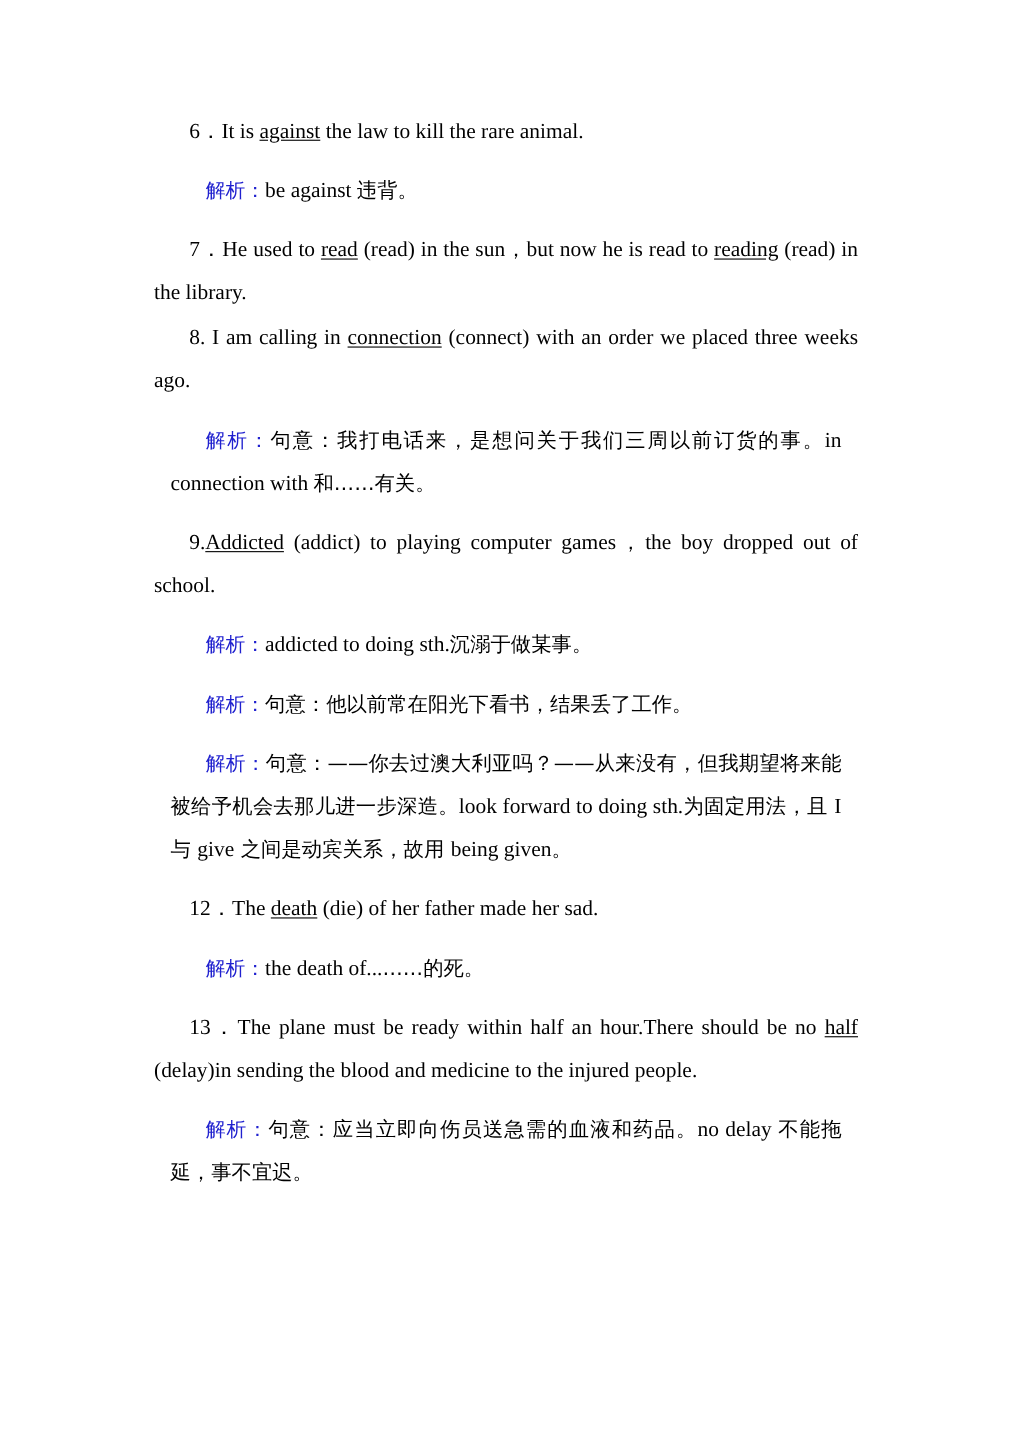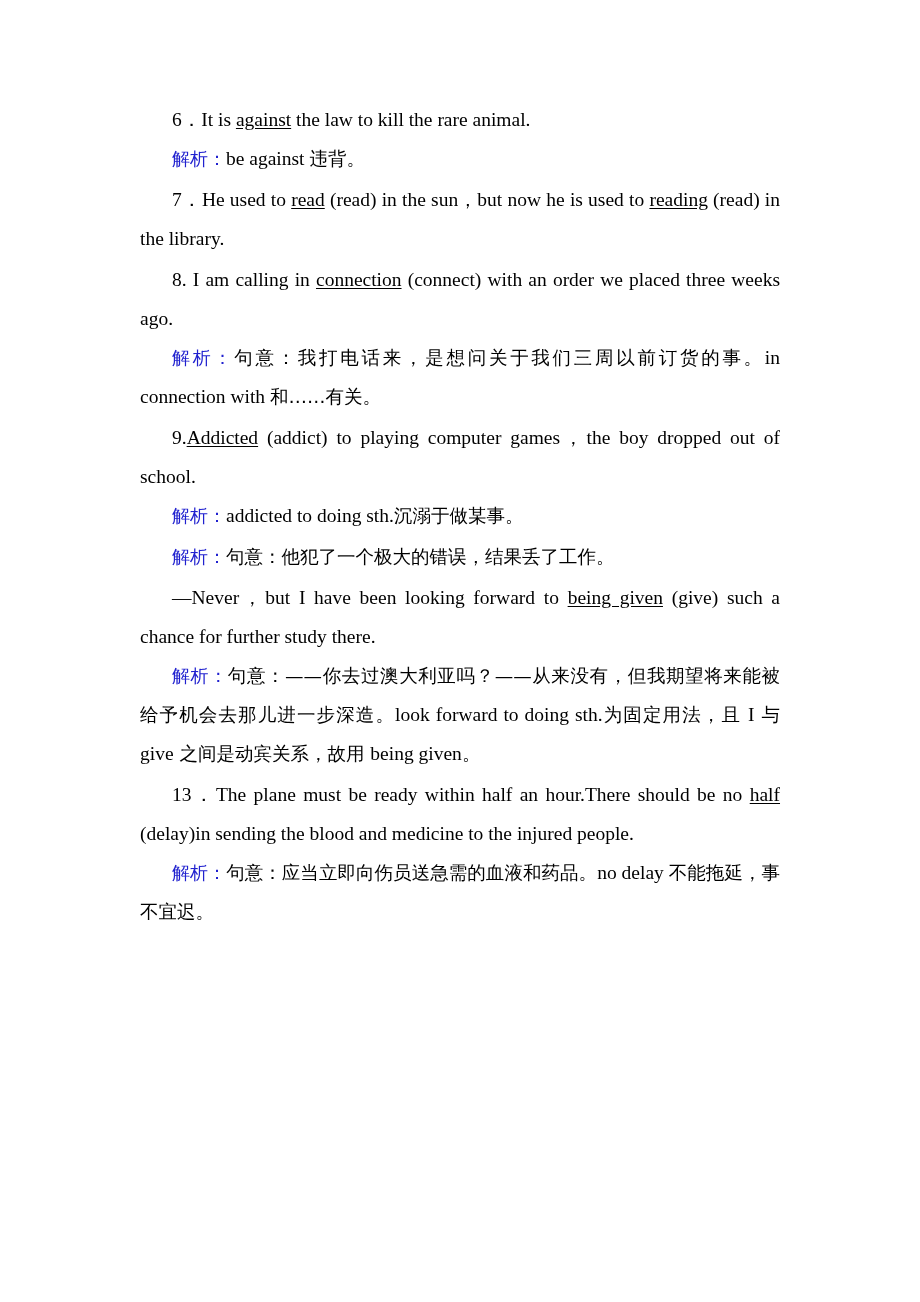--- a/index.html
+++ b/index.html
@@ -32,21 +32,21 @@
     line-height: 39px;
     text-indent: 32px;
     text-align: justify;
     margin: 0;
   }
   .a {
     font-size: 19.5px;
     line-height: 39px;
     text-indent: 32px;
     text-align: justify;
-    margin: 0;
+    margin: 15px;
   }
   .label {
     color: #2021cf;
     font-family: "DejaVu Sans", sans-serif;
     font-size: 18px;
   }
   .u {
     text-decoration: underline;
     text-underline-offset: 2px;
   }
@@ -61,35 +61,38 @@
 </head>
 <body>
 
 <div class="page">
   <div id="items-container">
       <div class="item">
         <p class="q"><span class="en">6．</span><span class="en">It is </span><span class="en u">against</span><span class="en"> the law to kill the rare animal.</span></p>
         <p class="a"><span class="label">解析：</span><span class="en">be against </span><span class="cn">违背。</span></p>
       </div>
       <div class="item">
-        <p class="q"><span class="en">7．</span><span class="en">He used to </span><span class="en u">read</span><span class="en"> (read) in the sun</span><span class="cn">，</span><span class="en">but now he is used to </span><span class="en u">reading</span><span class="en"> (read) in the library.</span></p>
+        <p class="q"><span class="en">7．</span><span class="en">He used to </span><span class="en u">read</span><span class="en"> (read) in the sun</span><span class="cn">，</span><span class="en">but now he is read to </span><span class="en u">reading</span><span class="en"> (read) in the library.</span></p>
       </div>
       <div class="item">
         <p class="q"><span class="en">8.</span><span class="en"> I am calling in </span><span class="en u">connection</span><span class="en"> (connect) with an order we placed three weeks ago.</span></p>
         <p class="a"><span class="label">解析：</span><span class="cn">句意：我打电话来，是想问关于我们三周以前订货的事。</span><span class="en">in connection with </span><span class="cn">和……有关。</span></p>
       </div>
       <div class="item">
         <p class="q"><span class="en">9.</span><span class="en u">Addicted</span><span class="en"> (addict) to playing computer games</span><span class="cn">，</span><span class="en">the boy dropped out of school.</span></p>
         <p class="a"><span class="label">解析：</span><span class="en">addicted to doing sth.</span><span class="cn">沉溺于做某事。</span></p>
       </div>
       <div class="item">
-        <p class="a"><span class="label">解析：</span><span class="cn">句意：他犯了一个极大的错误，结果丢了工作。</span></p>
+        <p class="a"><span class="label">解析：</span><span class="cn">句意：他以前常在阳光下看书，结果丢了工作。</span></p>
       </div>
       <div class="item">
-        <p class="q"><span class="en">—Never</span><span class="cn">，</span><span class="en">but I have been looking forward to </span><span class="en u">being given</span><span class="en"> (give) such a chance for further study there.</span></p>
         <p class="a"><span class="label">解析：</span><span class="cn">句意：——你去过澳大利亚吗？——从来没有，但我期望将来能被给予</span><span class="cn">机会去那儿进一步深造。</span><span class="en">look forward to doing sth.</span><span class="cn">为固定用法，且 </span><span class="en">I</span><span class="cn"> 与 </span><span class="en">give</span><span class="cn"> 之间是动宾关系，故用 </span><span class="en">being given</span><span class="cn">。</span></p>
+      </div>
+      <div class="item">
+        <p class="q"><span class="en">12．</span><span class="en">The </span><span class="en u">death</span><span class="en">  (die) of her father made her sad.</span></p>
+        <p class="a"><span class="label">解析：</span><span class="en">the death of...</span><span class="cn">……的死。</span></p>
       </div>
       <div class="item">
         <p class="q"><span class="en">13．</span><span class="en">The plane must be ready within half an hour.There should be no </span><span class="en u">half</span><span class="en"> (delay)in sending the blood and medicine to the injured people.</span></p>
         <p class="a"><span class="label">解析：</span><span class="cn">句意：应当立即向伤员送急需的血液和药品。</span><span class="en">no delay </span><span class="cn">不能拖延，事不宜迟。</span></p>
       </div>
     </div>
 </div>
 
 </body></html>

